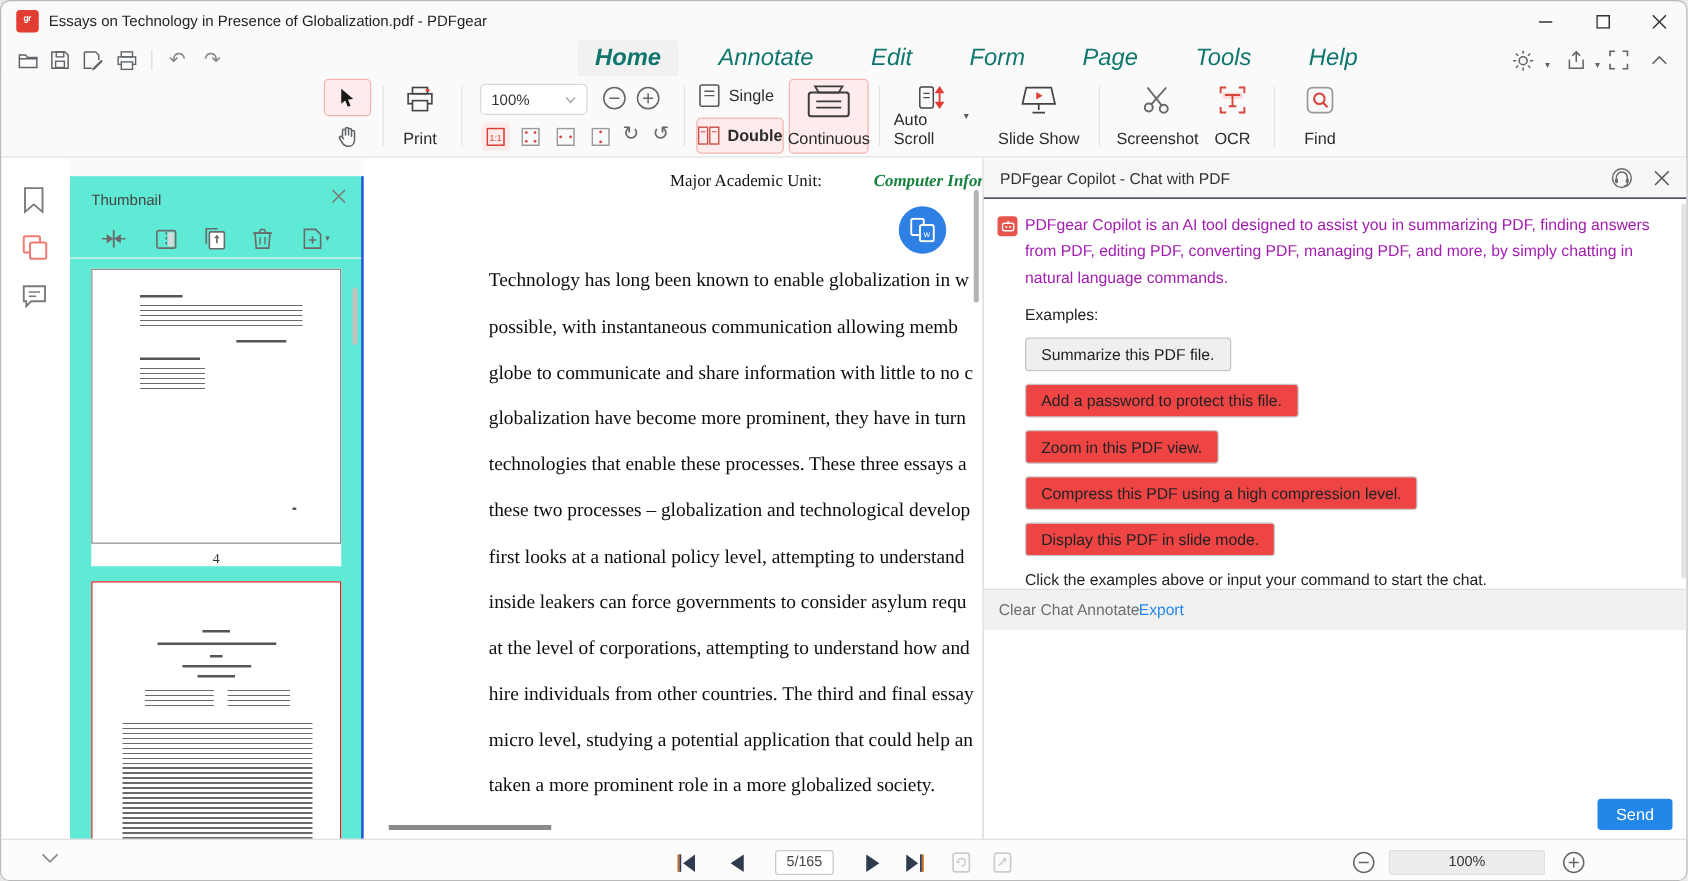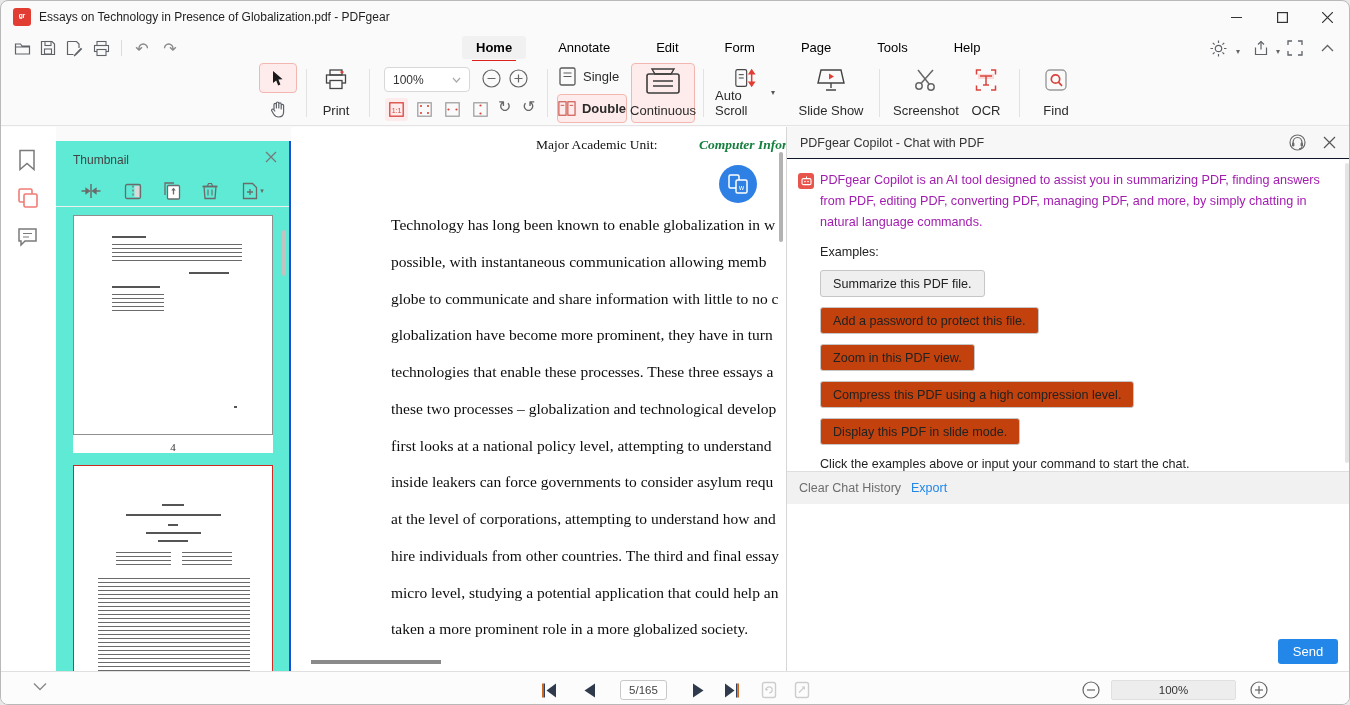--- a/index.html
+++ b/index.html
@@ -13,21 +13,21 @@
   .titlebar { position:absolute; left:0; top:0; width:100%; height:32px; }
   .app-logo { position:absolute; left:12px; top:7px; width:18px; height:18px; background:#e23d33;
               border-radius:3px; color:#fff; font-size:10px; font-weight:bold; text-align:center; line-height:18px; }
   .title-text { position:absolute; left:38px; top:9px; font-size:12px; color:#1f1f1f; }
   .win-btn { position:absolute; top:0; width:40px; height:32px; display:flex; align-items:center; justify-content:center; color:#333; }
 
   
   .quickbar { position:absolute; top:32px; left:0; width:100%; height:28px; }
   .qicon { position:absolute; top:4px; width:22px; height:22px; display:flex; align-items:center; justify-content:center; }
   .menu { position:absolute; left:452px; top:32px; height:28px; display:flex; align-items:center; }
-  .menu-item { font-size:13px; color:#000000; padding:4px 14px; margin:0 9px; position:relative; border-radius:3px; }
+  .menu-item { font-size:19px; color:#0f766e; padding:4px 14px; margin:0 9px; position:relative; border-radius:3px;font-style:italic; }
   .menu-item.active { background:#f1f1f1; font-weight:bold; }
   .menu-item.active::after { content:""; position:absolute; left:10px; right:10px; bottom:-3px; height:2px; background:#e0201a; }
 
   
   .toolbar { position:absolute; top:60px; left:0; width:100%; height:65px; border-bottom:1px solid #e4e4e4; background:#fafafa; }
   .tdiv { position:absolute; top:8px; width:1px; height:48px; background:#e2e2e2; }
   .tool-lab { font-size:13px; color:#2b2b2b; }
   .pinkbtn { background:#fdeceb; border:1px solid #f3b7b2; border-radius:4px; }
   .vbtn { position:absolute; display:flex; flex-direction:column; align-items:center; justify-content:space-between; padding:4px 6px; }
   .zoom-select { position:absolute; left:383px; top:6px; width:86px; height:25px; border:1px solid #d8d8d8; border-radius:4px;
@@ -65,21 +65,21 @@
   .doc-hsb { position:absolute; left:20px; top:533px; width:130px; height:4px; background:#8a8a8a; }
 
   
   .copilot { position:absolute; left:785px; top:126px; width:565px; height:544px; background:#fff; border-left:1px solid #d6d6d6; }
   .cp-header { position:absolute; left:0; top:0; width:100%; height:32px; background:#f7f7f7; border-bottom:1px solid #0f172a; }
   .cp-title { position:absolute; left:13px; top:9px; font-size:12.5px; color:#333; }
   .robot { position:absolute; left:11px; top:46px; width:16px; height:16px; background:#e8554d; border-radius:3px;
            display:flex; align-items:center; justify-content:center; }
   .cp-intro { position:absolute; left:33px; top:43px; width:525px; font-size:12.6px; color:#a21caf; line-height:21px; }
   .cp-examples-label { position:absolute; left:33px; top:118px; font-size:12.6px; color:#222; }
-  .cp-btn { position:absolute; left:33px; height:27px; border:1px solid #c6c6c6; border-radius:3px; background:#c2410c;
+  .cp-btn { position:absolute; left:33px; height:27px; border:1px solid #c6c6c6; border-radius:3px; background:#ef4444;
             font-size:12.6px; color:#222; display:flex; align-items:center; padding:0 12px; white-space:nowrap; }
   .cp-btn.hov { background:#efefef; }
   .cp-hint { position:absolute; left:33px; top:330px; font-size:12.6px; color:#222; white-space:nowrap; }
   .cp-bar { position:absolute; left:0; top:344px; width:100%; height:33px; background:#f1f1f1; border-top:1px solid #dedede; }
   .cp-clear { position:absolute; left:12px; top:9px; font-size:12.5px; color:#6d6d6d; }
   .cp-export { position:absolute; left:124px; top:9px; font-size:12.5px; color:#2287e8; }
   .send-btn { position:absolute; right:13px; bottom:7px; width:60px; height:25px; background:#2287e8; border-radius:3px;
               color:#fff; font-size:13px; display:flex; align-items:center; justify-content:center; }
   .cp-vsb { position:absolute; right:2px; top:36px; width:4px; height:300px; background:#e4e4e4; border-radius:2px; }
 
@@ -536,21 +536,21 @@
 
     <div class="cp-btn hov" style="top:143px;">Summarize this PDF file.</div>
     <div class="cp-btn" style="top:180px;">Add a password to protect this file.</div>
     <div class="cp-btn" style="top:217px;">Zoom in this PDF view.</div>
     <div class="cp-btn" style="top:254px;">Compress this PDF using a high compression level.</div>
     <div class="cp-btn" style="top:291px;">Display this PDF in slide mode.</div>
 
     <div class="cp-hint">Click the examples above or input your command to start the chat.</div>
 
     <div class="cp-bar">
-      <div class="cp-clear">Clear Chat History</div>
+      <div class="cp-clear">Clear Chat Annotate</div>
       <div class="cp-export">Export</div>
     </div>
 
     <div class="send-btn">Send</div>
     <div class="cp-vsb"></div>
   </div>
 
   <div class="statusbar">
     <div class="sb-ico" style="left:28px; top:3px;">
       <svg width="14" height="9" viewBox="0 0 14 9">

